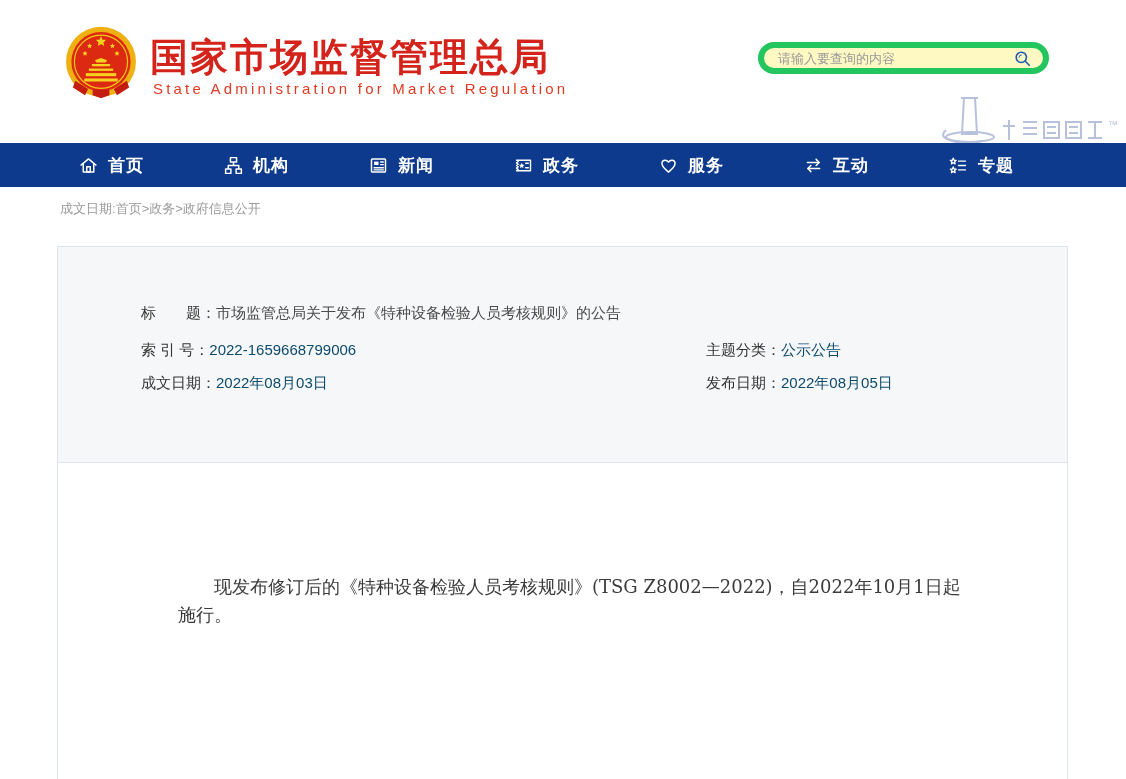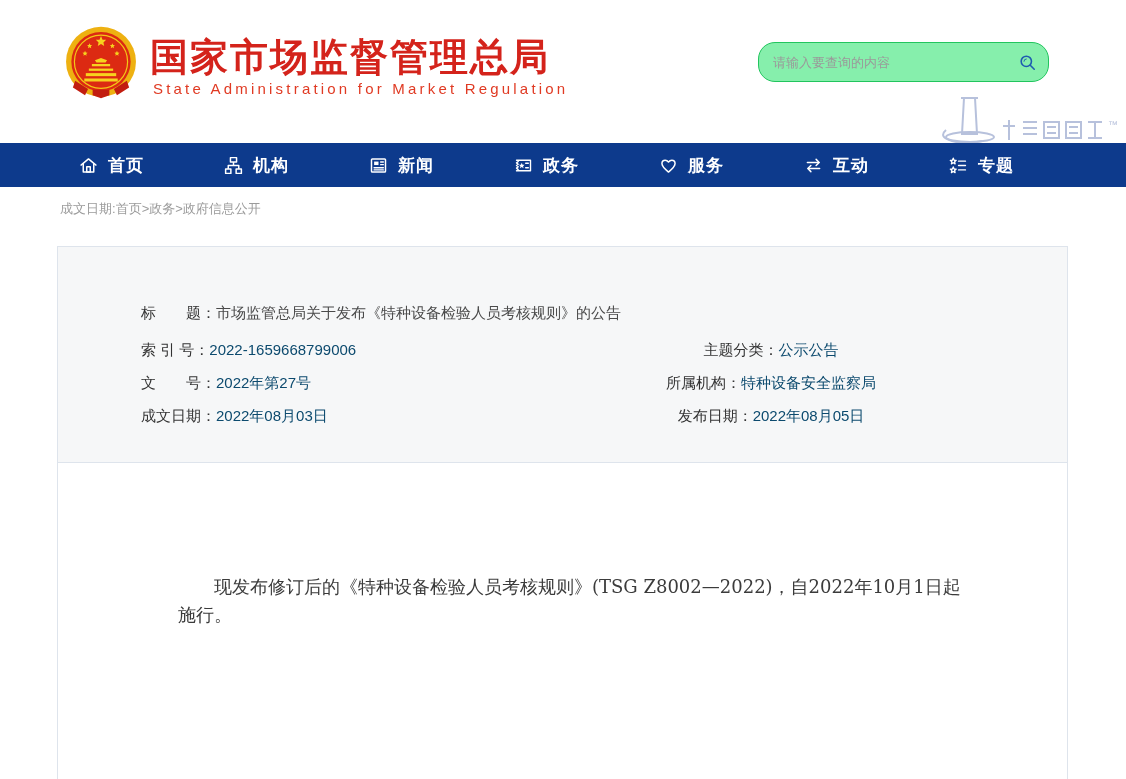--- a/index.html
+++ b/index.html
@@ -14,22 +14,22 @@
   .emblem { position:absolute; left:0; top:0; width:76px; height:76px; }
   .site-title {
     position:absolute; left:87px; top:6px; font-size:38px; font-weight:bold;
     color:#d4231b; letter-spacing:2px; white-space:nowrap;
   }
   .site-subtitle {
     position:absolute; left:90px; top:54px; font-size:15px; color:#e03a23;
     letter-spacing:3.2px; white-space:nowrap;
   }
   .search-box {
-    position:absolute; left:758px; top:42px; width:291px; height:40px;
-    border:1px solid #22c55e; border-radius:17px; background:#86efac;
+    position:absolute; left:758px; top:42px; width:291px; height:32px;
+    border:6px solid #22c55e; border-radius:17px; background:#fef9c3;
     display:flex; align-items:center;
   }
   .search-input {
     flex:1; border:none; outline:none; background:transparent;
     margin-left:14px; font-size:13px; color:#333;
     font-family:"Liberation Sans","DejaVu Sans",sans-serif;
   }
   .search-input::placeholder { color:#9a9a9a; }
   .search-btn {
     width:42px; height:29px; border:none; background:transparent; cursor:pointer;
@@ -52,21 +52,21 @@
   .breadcrumb span { color:#9b9b9b; }
   .crumb-link { cursor:pointer; }
   
   .info-box {
     position:absolute; left:57px; top:246px; width:1011px; height:232px;
     background:#f6f7f8; border:1px solid #dee4ec;
   }
   .info-title { position:absolute; left:83px; top:57px; font-size:15px; white-space:nowrap; }
   .info-col { position:absolute; top:91px; font-size:15px; }
   .info-col-left { left:83px; }
-  .info-col-right { left:608px;text-align:center; }
+  .info-col-right { left:648px; }
   .info-row { height:33px; line-height:24px; white-space:nowrap; }
   .info-label { color:#333; }
   .info-value { color:#0c4a6e; }
   .info-title .info-value { color:#4a4a4a; }
   
   .content-box {
     position:absolute; left:57px; top:462px; width:1011px; height:380px;
     background:#fff; border:1px solid #dee4ec;
   }
   .doc-paragraph {
@@ -210,32 +210,26 @@
 
   <div class="info-box">
     <div class="info-title">
       <span class="info-label">标　　题：</span><span class="info-value">市场监管总局关于发布《特种设备检验人员考核规则》的公告</span>
     </div>
     <div class="info-col info-col-left">
       <div class="info-row">
         <span class="info-label">索 引 号：</span><span class="info-value">2022-1659668799006</span>
       </div>
       <div class="info-row">
-        <span class="info-label">文　　号：</span><span class="info-value">2022年第27号</span>
-      </div>
-      <div class="info-row">
         <span class="info-label">成文日期：</span><span class="info-value">2022年08月03日</span>
       </div>
     </div>
     <div class="info-col info-col-right">
       <div class="info-row">
         <span class="info-label">主题分类：</span><span class="info-value">公示公告</span>
-      </div>
-      <div class="info-row">
-        <span class="info-label">所属机构：</span><span class="info-value">特种设备安全监察局</span>
       </div>
       <div class="info-row">
         <span class="info-label">发布日期：</span><span class="info-value">2022年08月05日</span>
       </div>
     </div>
   </div>
 
   <div class="content-box">
     <p class="doc-paragraph">现发布修订后的《特种设备检验人员考核规则》(TSG Z8002—2022)，自2022年10月1日起施行。</p>
   </div>

